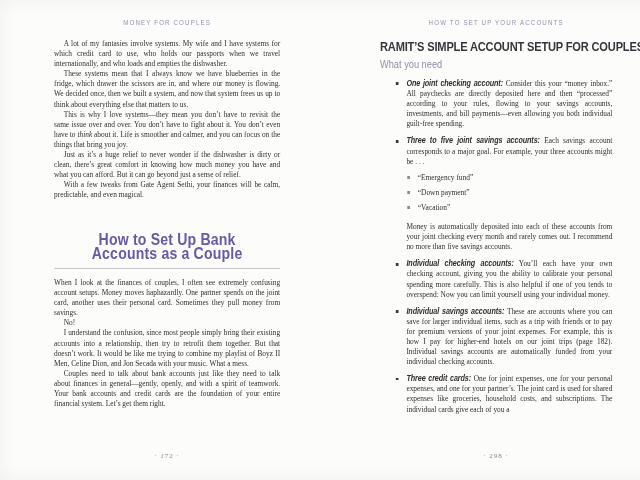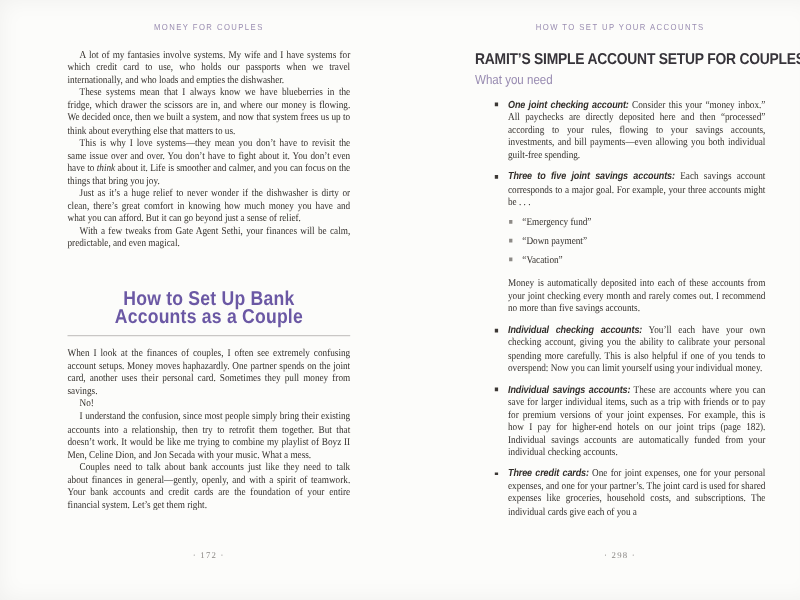--- a/index.html
+++ b/index.html
@@ -83,21 +83,21 @@
   .sub-list { margin:6px 0 6px 0; }
   .sub-bullet { position:relative; padding-left:13px; margin-bottom:5px; }
   .sq2 {
     position:absolute; left:1px; top:3.4px;
     width:2.5px; height:2.5px; background:#8d8a86;
   }
   .after-para { margin-top:9px !important; }
 
   .page-number {
     position:absolute;
-    bottom:32px;
+    bottom:20px;
     font-size:7px;
     color:#8a8784;
     letter-spacing:1px;
     text-align:center;
   }
   .page.left  .page-number { left:42px;  width:226px; }
   .page.right .page-number { left:48px;  width:232px; }
 </style>
 </head>
 <body>

